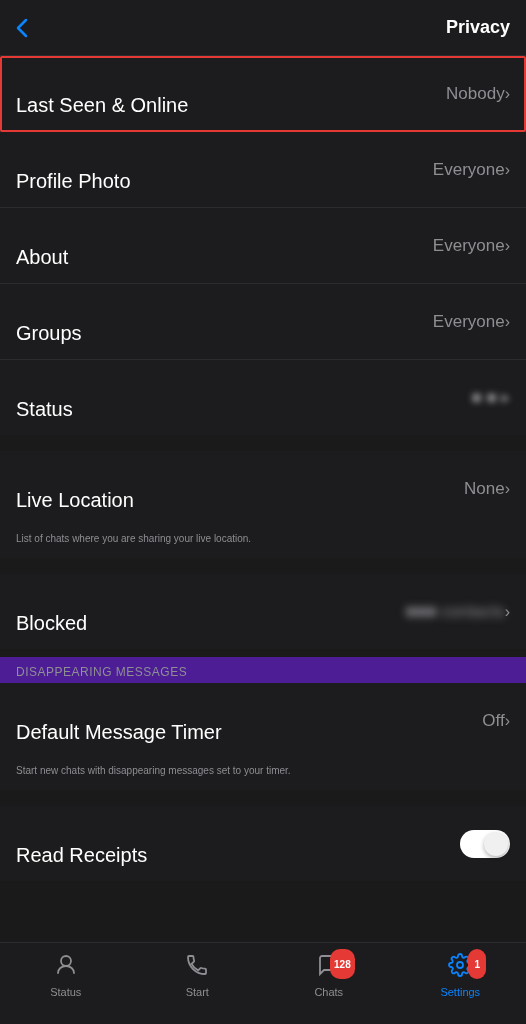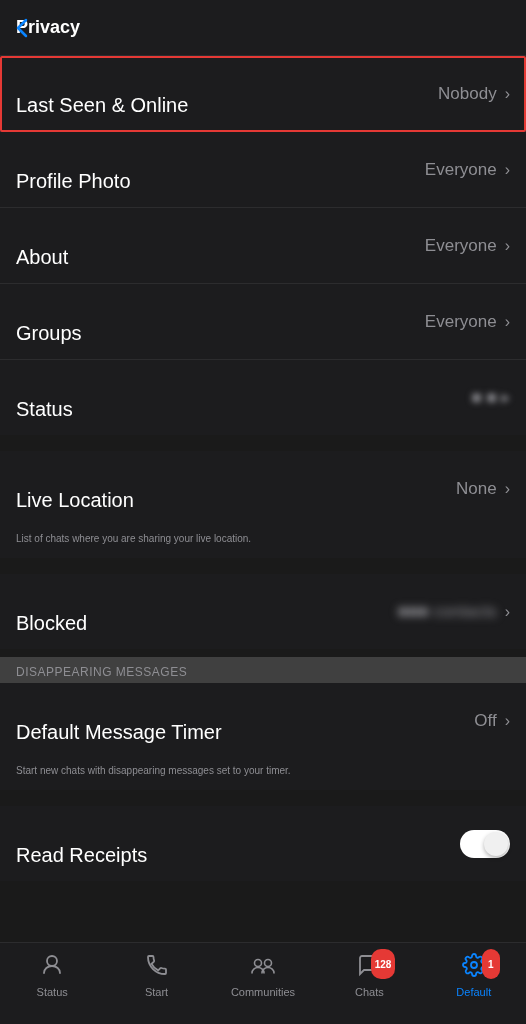--- a/index.html
+++ b/index.html
@@ -12,21 +12,21 @@
       color: #ffffff;
       overflow-x: hidden;
     }
 
     
     .header {
       background-color: #1c1c1e;
       padding: 24px 16px;
       display: flex;
       align-items: center;
-      justify-content: flex-start;
+      justify-content: flex-end;
       position: relative;
       height: 56px;
       border-bottom: 1px solid #2c2c2e;
     }
 
     .back-btn {
       position: absolute;
       left: 16px;
       color: #0a84ff;
       font-size: 22px;
@@ -50,21 +50,21 @@
     .section-group.no-margin {
       margin-top: 0;
     }
 
     .section-label {
       font-size: 12px;
       color: #8e8e93;
       letter-spacing: 0.5px;
       text-transform: uppercase;
       padding: 8px 16px 4px 16px;
-      background-color: #404040;
+      background-color: #4c1d95;
     }
 
     .settings-row {
       display: flex;
       align-items: center;
       justify-content: space-between;
       padding: 14px 16px;
       border-bottom: 1px solid #2c2c2e;
       cursor: pointer;
       background-color: #1c1c1e;
@@ -76,21 +76,21 @@
 
     .row-left {
       font-size: 20px;
       color: #ffffff;
       margin-top: 24px;
     }
 
     .row-right {
       display: flex;
       align-items: center;
-      gap: 8px;
+      gap: 0;
       color: #8e8e93;
       font-size: 17px;
     }
 
     .chevron {
       color: #8e8e93;
       font-size: 16px;
     }
 
     
@@ -348,46 +348,35 @@
 
   <div class="tab-item">
     <div class="tab-icon">
       <svg width="24" height="24" viewBox="0 0 24 24" fill="none">
         <path d="M6.6 10.8c1.4 2.8 3.8 5.1 6.6 6.6l2.2-2.2c.3-.3.7-.4 1-.2 1.1.4 2.3.6 3.6.6.6 0 1 .4 1 1V20c0 .6-.4 1-1 1C10.6 21 3 13.4 3 4c0-.6.4-1 1-1h3.5c.6 0 1 .4 1 1 0 1.3.2 2.5.6 3.6.1.3 0 .7-.2 1L6.6 10.8z" stroke="#8e8e93" stroke-width="1.8"></path>
       </svg>
     </div>
     <span class="tab-label">Start</span>
   </div>
 
-  <div class="tab-item">
-    <div class="tab-icon">
-      <svg width="26" height="24" viewBox="0 0 26 24" fill="none">
-        <circle cx="8" cy="10" r="3.5" stroke="#8e8e93" stroke-width="1.6"></circle>
-        <circle cx="18" cy="10" r="3.5" stroke="#8e8e93" stroke-width="1.6"></circle>
-        <path d="M2 20c0-3 2.7-5.5 6-5.5s6 2.5 6 5.5" stroke="#8e8e93" stroke-width="1.6" stroke-linecap="round"></path>
-        <path d="M12 20c0-3 2.7-5.5 6-5.5s6 2.5 6 5.5" stroke="#8e8e93" stroke-width="1.6" stroke-linecap="round"></path>
-      </svg>
-    </div>
-    <span class="tab-label">Communities</span>
-  </div>
 
   <div class="tab-item">
     <div class="tab-icon">
       <svg width="24" height="24" viewBox="0 0 24 24" fill="none">
         <path d="M21 15a2 2 0 0 1-2 2H7l-4 4V5a2 2 0 0 1 2-2h14a2 2 0 0 1 2 2v10z" stroke="#8e8e93" stroke-width="1.8"></path>
       </svg>
     </div>
     <div class="badge">128</div>
     <span class="tab-label">Chats</span>
   </div>
 
   <div class="tab-item">
     <div class="tab-icon active">
       <svg width="24" height="24" viewBox="0 0 24 24" fill="none">
         <circle cx="12" cy="12" r="3" stroke="#0a84ff" stroke-width="1.8"></circle>
         <path d="M19.4 15a1.65 1.65 0 0 0 .33 1.82l.06.06a2 2 0 1 1-2.83 2.83l-.06-.06a1.65 1.65 0 0 0-1.82-.33 1.65 1.65 0 0 0-1 1.51V21a2 2 0 1 1-4 0v-.09A1.65 1.65 0 0 0 9 19.4a1.65 1.65 0 0 0-1.82.33l-.06.06a2 2 0 1 1-2.83-2.83l.06-.06A1.65 1.65 0 0 0 4.68 15a1.65 1.65 0 0 0-1.51-1H3a2 2 0 1 1 0-4h.09A1.65 1.65 0 0 0 4.6 9a1.65 1.65 0 0 0-.33-1.82l-.06-.06a2 2 0 1 1 2.83-2.83l.06.06A1.65 1.65 0 0 0 9 4.68a1.65 1.65 0 0 0 1-1.51V3a2 2 0 1 1 4 0v.09a1.65 1.65 0 0 0 1 1.51 1.65 1.65 0 0 0 1.82-.33l.06-.06a2 2 0 1 1 2.83 2.83l-.06.06A1.65 1.65 0 0 0 19.4 9a1.65 1.65 0 0 0 1.51 1H21a2 2 0 1 1 0 4h-.09a1.65 1.65 0 0 0-1.51 1z" stroke="#0a84ff" stroke-width="1.8"></path>
       </svg>
     </div>
     <div class="badge">1</div>
-    <span class="tab-label active">Default</span>
+    <span class="tab-label active">Settings</span>
   </div>
 
 </div>
 
 </body></html>

